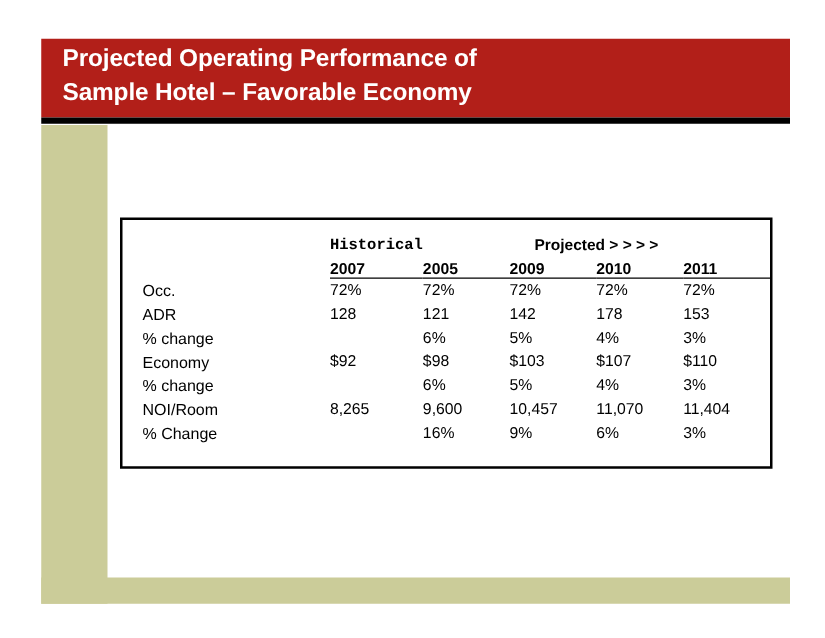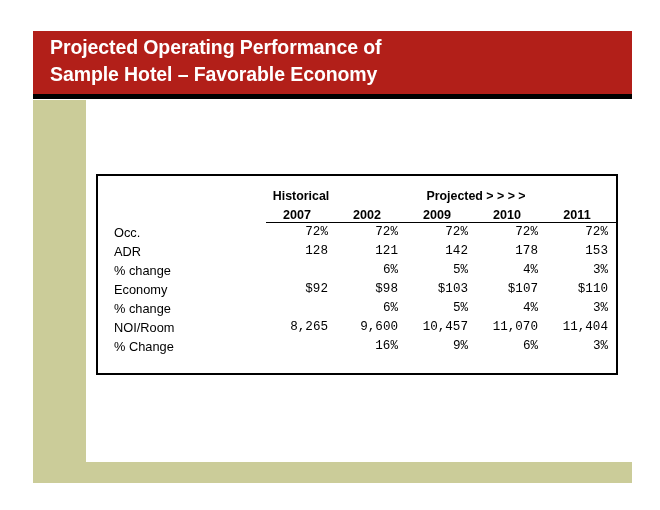--- a/index.html
+++ b/index.html
@@ -112,28 +112,28 @@
   .col-label  { width: 168px; }
   .col-year   { width: 70px; }
 
   .r-group th {
     height: 18px;
     font-size: 12.4px;
     font-weight: bold;
     text-align: center;
     padding-top: 9px;
   }
-  .grp-hist { text-align: center !important; }
+  .grp-hist { text-align: center !important; font-family: Liberation Mono, monospace; }
   .grp-proj { text-align: left; padding-left: 4px; margin-top: 42px; }
 
   .r-years th {
     height: 19px;
     font-size: 12.6px;
     font-weight: bold;
-    text-align: center;
+    text-align: left;
     padding-right: 8px;
   }
 
   .r-rule td {
     height: 0;
     padding: 0;
     line-height: 0;
   }
   .r-rule td.rule {
     border-top: 1.6px solid #000000;
@@ -143,24 +143,22 @@
     height: 19px;
     line-height: 19px;
   }
   .data-row td.lbl {
     text-align: left;
     padding-left: 16px;
     font-weight: normal;
     font-size: 12.8px;
   }
   .data-row td.val {
-    text-align: right;
     padding-right: 8px;
     font-size: 12.6px;
-    font-family: Liberation Mono, monospace;
   }
 </style>
 </head>
 <body>
 
 <div id="slide">
 
   <div class="accent-vertical"></div>
   <div class="accent-horizontal"></div>
 
@@ -183,21 +181,21 @@
       </colgroup>
       <thead>
         <tr class="r-group">
           <th></th>
           <th class="grp-hist">Historical</th>
           <th class="grp-proj" colspan="4">Projected  &gt; &gt; &gt; &gt;</th>
         </tr>
         <tr class="r-years">
           <th></th>
           <th>2007</th>
-          <th>2002</th>
+          <th>2005</th>
           <th>2009</th>
           <th>2010</th>
           <th>2011</th>
         </tr>
         <tr class="r-rule">
           <td></td>
           <td class="rule"></td>
           <td class="rule"></td>
           <td class="rule"></td>
           <td class="rule"></td>

